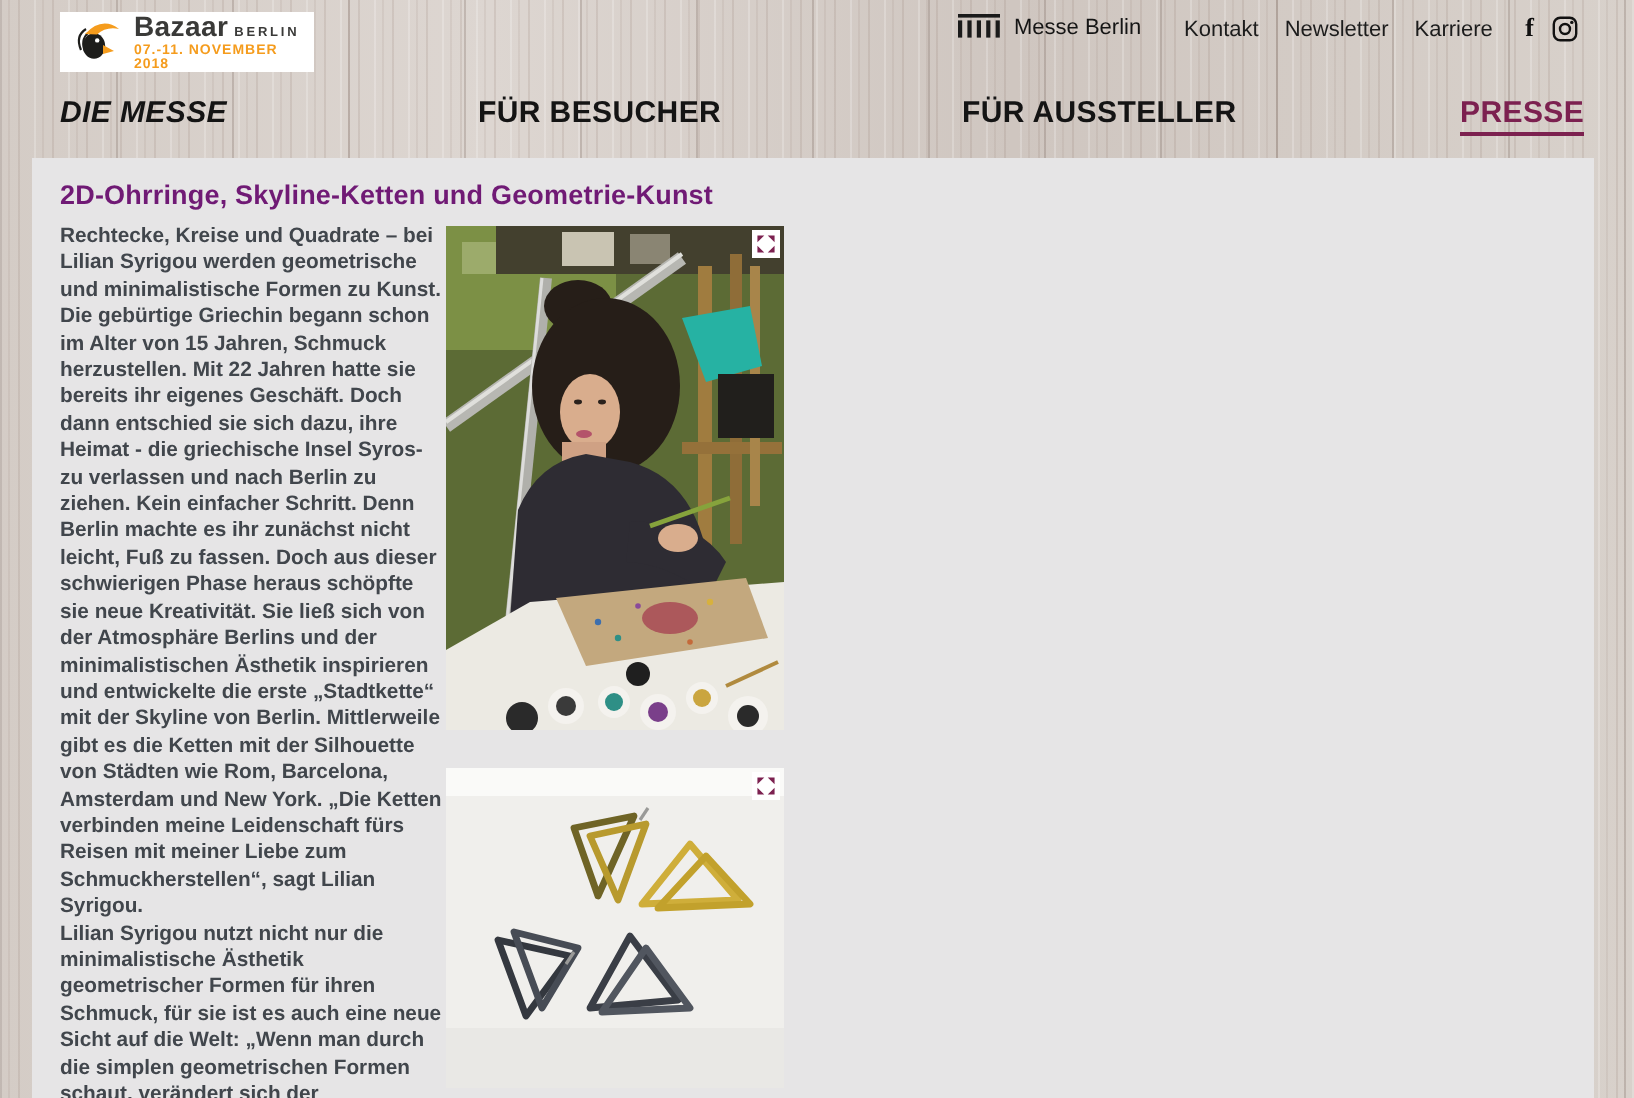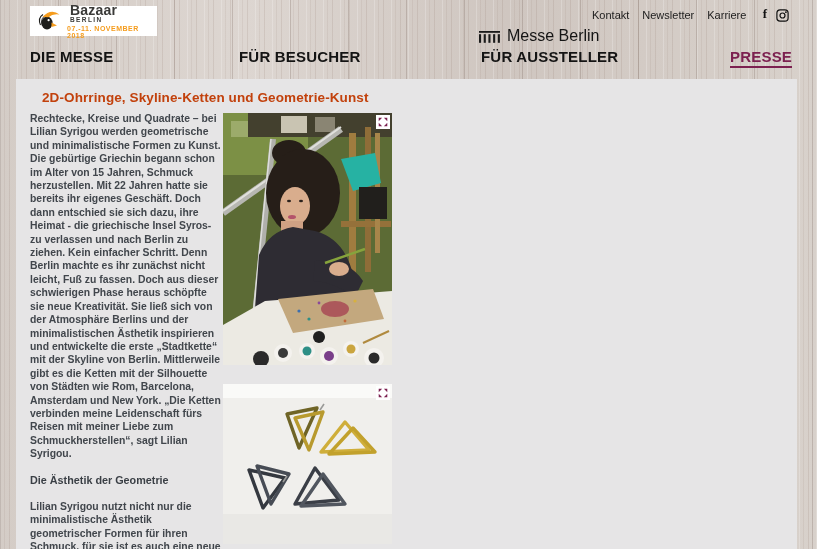--- a/index.html
+++ b/index.html
@@ -18,54 +18,54 @@
   .screen{ position:relative; width:817px; height:549px; overflow:hidden; }
 
   
   .logo-box{
     position:absolute; left:30px; top:6px; width:127px; height:30px;
     background:#ffffff; display:flex; align-items:center; gap:5px;
     padding:2px 6px; cursor:pointer;
   }
   .bird{ width:26px; height:24px; flex:0 0 auto; }
   .logo-text{ display:flex; flex-direction:column; line-height:1; }
-  .logo-row1{ display:flex; align-items:baseline;flex-direction:column; }
+  .logo-row1{ display:flex; align-items:baseline; }
   .brand-name{ font-weight:bold; font-size:14px; color:#3a3a38; letter-spacing:.2px; }
   .brand-city{ font-style:normal; font-weight:bold; font-size:6.5px; letter-spacing:1.4px; color:#3a3a38; margin-left:3px; }
   .logo-date{ font-weight:bold; font-size:7px; letter-spacing:.5px; color:#f59c1d; margin-top:2px; }
 
   .mb-logo{
     position:absolute; left:479px; top:7px; display:flex; align-items:center; gap:6px;
-    font-size:16px; color:#151515; cursor:pointer;margin-top:20px;
+    font-size:11px; color:#151515; cursor:pointer;
   }
   .mb-bars{ width:22px; height:13px; display:block; }
 
   .top-links{ position:absolute; left:592px; top:9px; display:flex; gap:13px; }
   .top-links a{ font-size:11px; color:#1c1c1c; text-decoration:none; cursor:pointer; }
 
   .social{ position:absolute; right:28px; top:6px; display:flex; align-items:center; gap:9px; }
   .social .fb{ font-size:13px; font-weight:bold; color:#111; cursor:pointer; font-family:"Liberation Serif",serif; }
   .social .ig{ width:13px; height:13px; display:block; cursor:pointer; }
 
   .main-nav{ position:absolute; left:0; top:48px; width:817px; height:22px; }
   .nav-item{
     position:absolute; font-size:15px; font-weight:bold; color:#141414;
     letter-spacing:.2px; text-decoration:none; cursor:pointer; white-space:nowrap;
   }
-  .n0{ left:30px; } .n1{ left:239px; } .n2{ left:481px;text-align:center; } .n3{ left:730px; }
+  .n0{ left:30px;font-style:italic; } .n1{ left:239px; } .n2{ left:481px;text-align:center; } .n3{ left:730px; }
   .nav-item.active{ color:#7c2150; border-bottom:2px solid #7c2150; padding-bottom:1px; }
 
   
   .content{
     position:absolute; left:16px; top:79px; width:781px; height:470px;
     background:#e6e5e6;
   }
   .article-title{
     position:absolute; left:14px; top:11px;
-    font-size:13.5px; font-weight:bold; color:#c2410c; letter-spacing:.1px;margin-left:12px;
+    font-size:13.5px; font-weight:bold; color:#701a75; letter-spacing:.1px;
   }
   .text-col{ position:absolute; left:14px; top:33px; width:191px; color:#41464c; }
   .text-col p{ font-size:10.4px; line-height:13.4px;font-weight:bold; }
   .text-col h2{ font-size:10.8px; line-height:13.4px; color:#3a3f45; margin:13px 0 13px 0; font-weight:bold; }
 
   .media-col{ position:absolute; left:207px; top:34px; width:169px; }
   .figure{ position:relative; width:169px; background:#ccc; }
   .fig1{ height:252px; }
   .fig2{ height:160px; margin-top:19px; }
   .figure svg.photo{ display:block; width:100%; height:100%; }
@@ -139,21 +139,20 @@
     <a class="nav-item n1">FÜR BESUCHER</a>
     <a class="nav-item n2">FÜR AUSSTELLER</a>
     <a class="nav-item n3 active">PRESSE</a>
   </nav>
 
   <main class="content">
     <h1 class="article-title">2D-Ohrringe, Skyline-Ketten und Geometrie-Kunst</h1>
 
     <div class="text-col">
       <p>Rechtecke, Kreise und Quadrate – bei Lilian Syrigou werden geometrische und minimalistische Formen zu Kunst. Die gebürtige Griechin begann schon im Alter von 15 Jahren, Schmuck herzustellen. Mit 22 Jahren hatte sie bereits ihr eigenes Geschäft. Doch dann entschied sie sich dazu, ihre Heimat - die griechische Insel Syros- zu verlassen und nach Berlin zu ziehen. Kein einfacher Schritt. Denn Berlin machte es ihr zunächst nicht leicht, Fuß zu fassen. Doch aus dieser schwierigen Phase heraus schöpfte sie neue Kreativität. Sie ließ sich von der Atmosphäre Berlins und der minimalistischen Ästhetik inspirieren und entwickelte die erste „Stadtkette“ mit der Skyline von Berlin. Mittlerweile gibt es die Ketten mit der Silhouette von Städten wie Rom, Barcelona, Amsterdam und New York. „Die Ketten verbinden meine Leidenschaft fürs Reisen mit meiner Liebe zum Schmuckherstellen“, sagt Lilian Syrigou.</p>
-      <h2>Die Ästhetik der Geometrie</h2>
       <p>Lilian Syrigou nutzt nicht nur die minimalistische Ästhetik geometrischer Formen für ihren Schmuck, für sie ist es auch eine neue Sicht auf die Welt: „Wenn man durch die simplen geometrischen Formen schaut, verändert sich der Blickwinkel. Denn ich fokussiere mich dabei auf wenige Details, deren Schönheit man sonst oft gar nicht wahrnimmt“, so Lilian Syrigou. „Diese Idee versuche ich in meinem Schmuck auszudrücken.“ Den Blickwinkel und die Sicht auf Dinge verändern – darum geht es auch bei ihren 2D-Ohrringen, die auf beiden Seiten des Ohrläppchens getragen werden. Dabei ist der hintere Teil des Ohrrings etwas größer und</p>
     </div>
 
     <div class="media-col">
 
       <figure class="figure fig1">
         <svg class="photo" viewBox="0 0 169 252" preserveAspectRatio="none">
           <rect width="169" height="252" fill="#5c6b35"></rect>
           <rect x="0" y="0" width="85" height="62" fill="#7c9045"></rect>
           <rect x="8" y="8" width="30" height="16" fill="#a9b77c" opacity="0.7"></rect>

